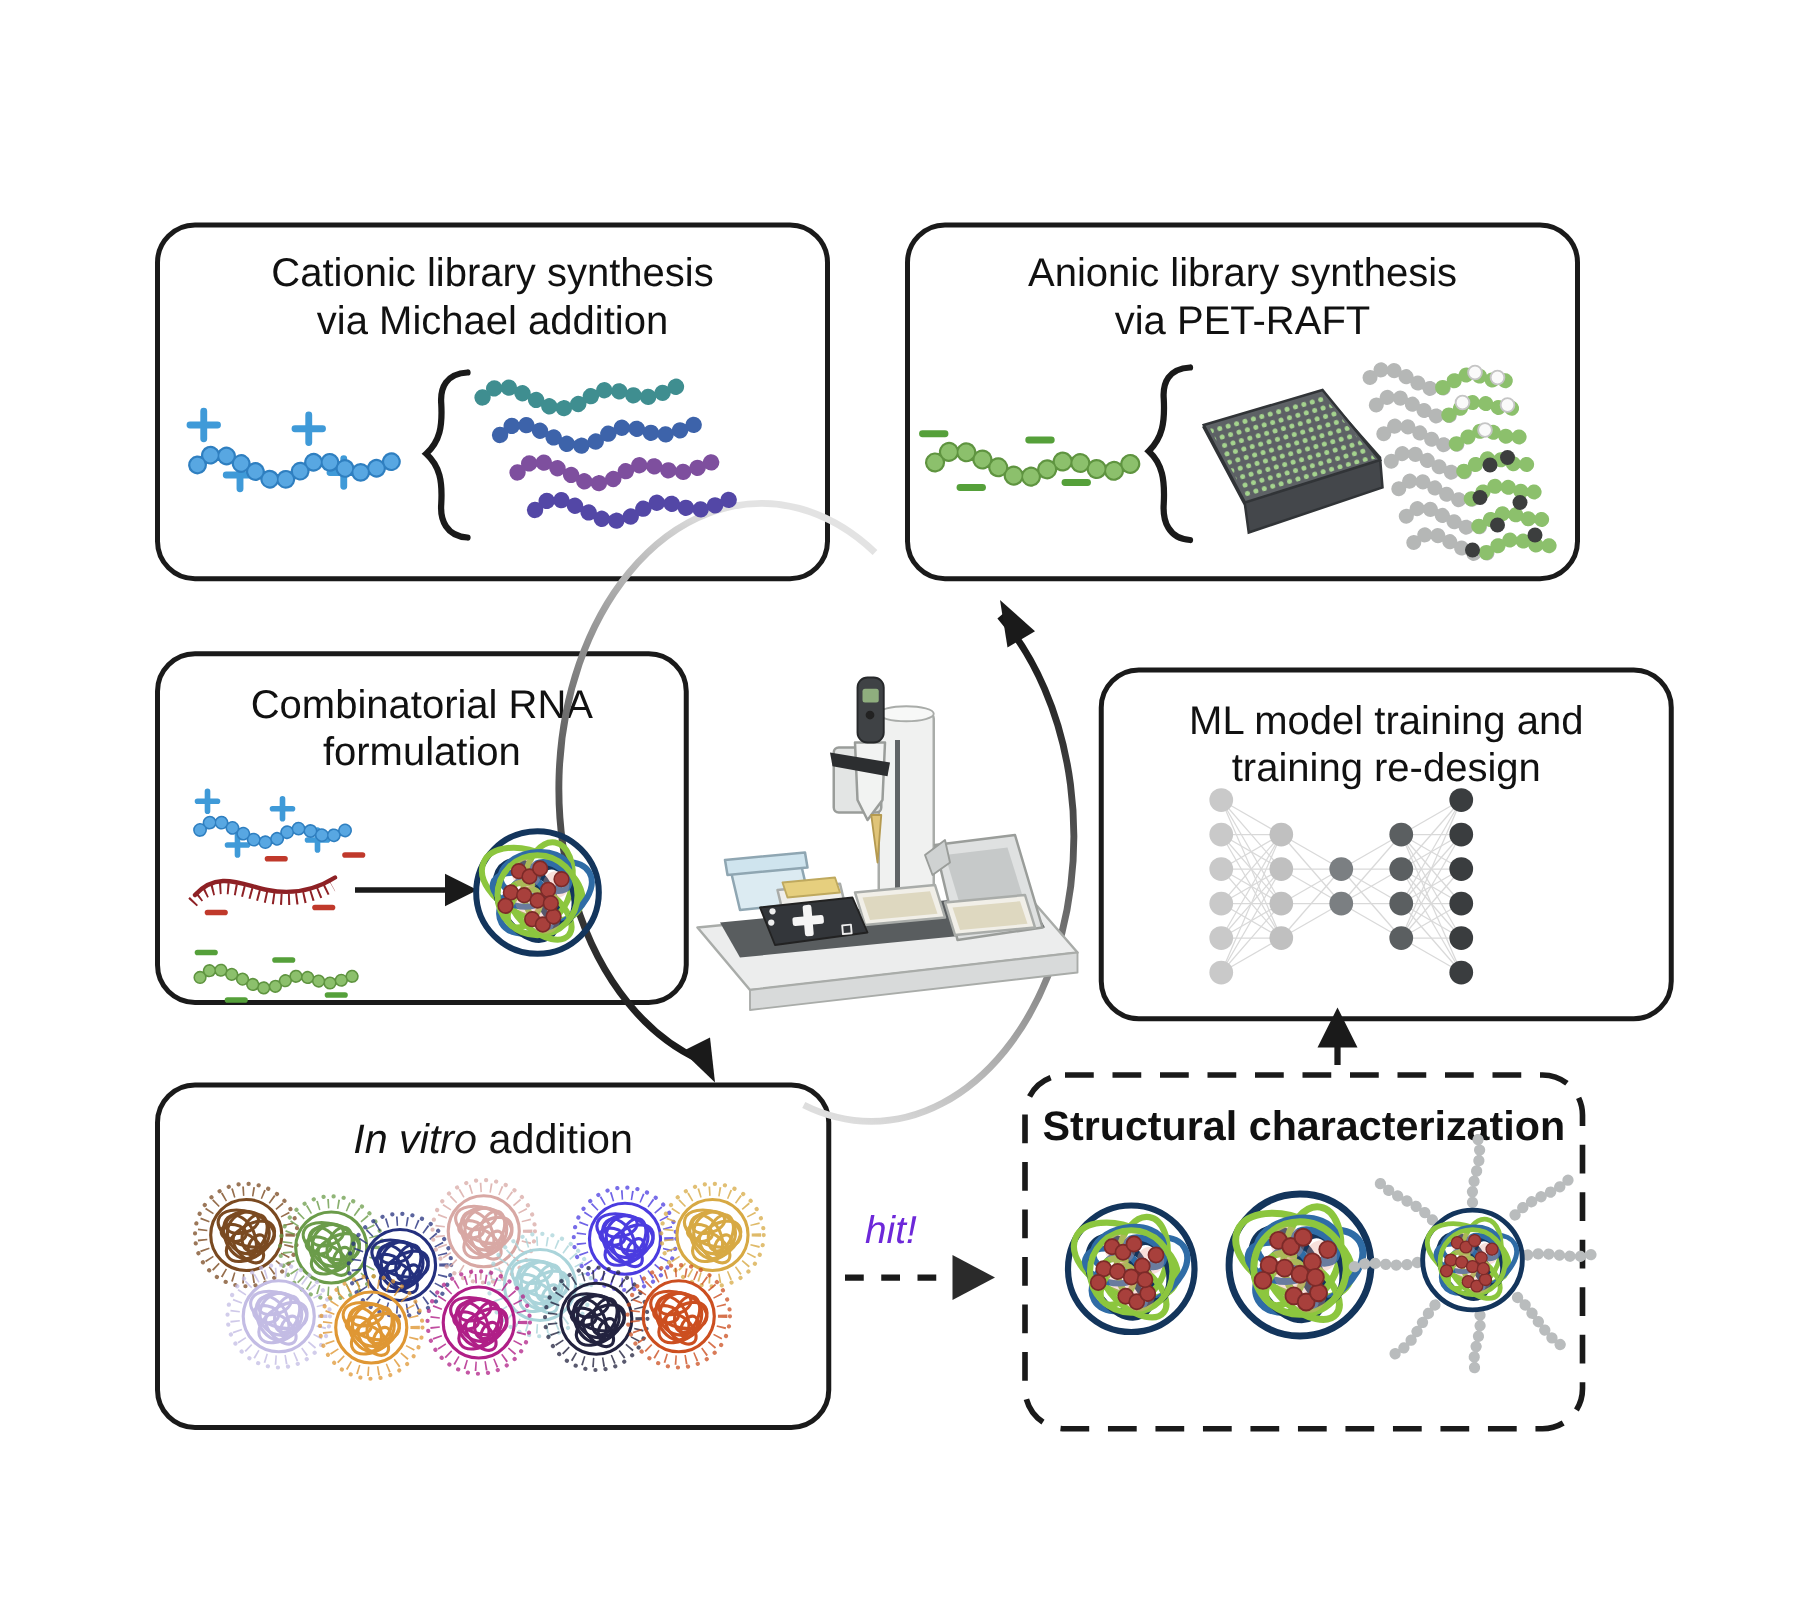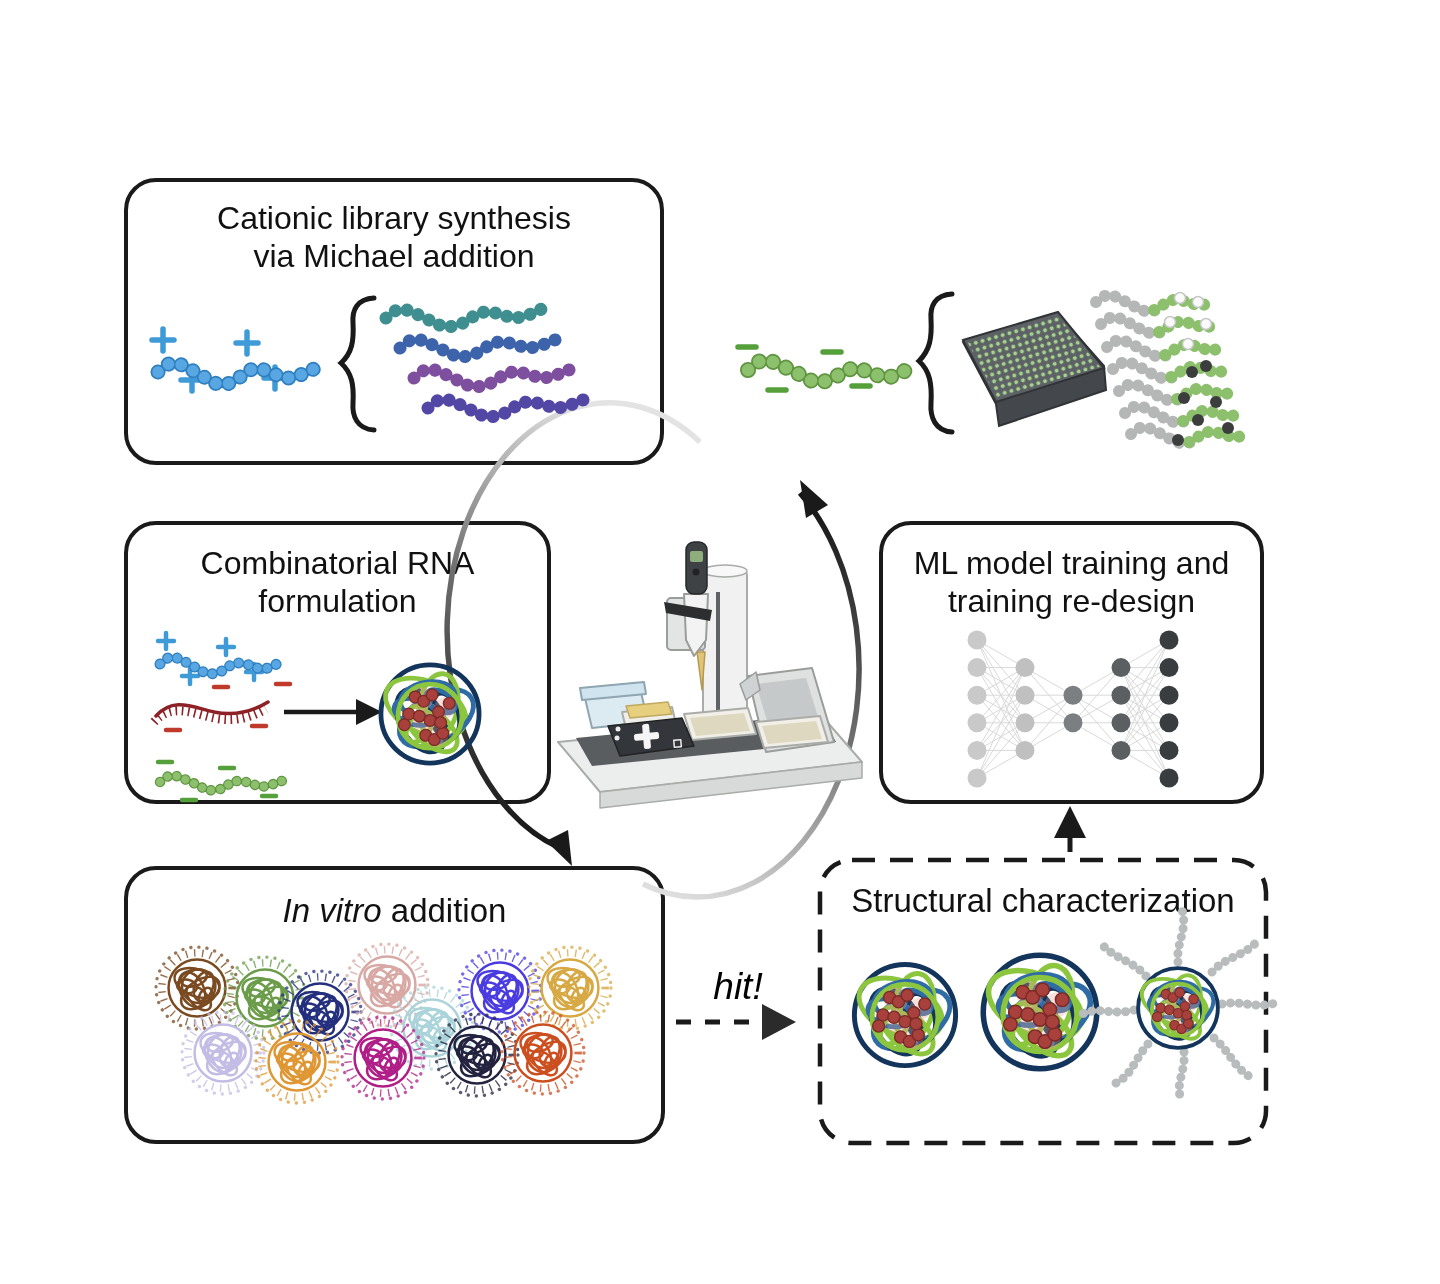--- a/index.html
+++ b/index.html
@@ -1,22 +1,22 @@
 <!DOCTYPE html>
 <html style="--p-catBlue: #58a7e2; --p-catBlueDark: #2f7fc0; --p-plus: #3f9ad8; --p-teal: #3f8e90; --p-blue: #3d63aa; --p-purple: #7e4f9e; --p-indigo: #5347a6; --p-anGreen: #8cc06c; --p-anGreenDark: #5f9440; --p-minus: #55a03a; --p-grayBead: #b5b7b6; --p-blackBead: #3c3e3e; --p-whiteBead: #fafafa; --p-plateTop: #5d6165; --p-plateSide: #44474b; --p-well: #a5d48e; --p-rnaRed: #8e2125; --p-rnaMinus: #c0392b; --p-loopNavy: #13355c; --p-loopBlue: #2f6ca6; --p-loopGreen: #8cc63e; --p-payloadRed: #a8403c; --p-payloadDark: #7c2a28; --p-armGray: #b9bcbd; --p-arrowBlack: #1a1a1a;"><head>
 <meta charset="utf-8">
 <style>
   html,body{margin:0;padding:0;background:#fff;}
   .canvas{position:relative;width:1440px;height:1284px;background:#fff;overflow:hidden;
           font-family:"Liberation Sans", sans-serif;color:#111;}
   .panel{position:absolute;box-sizing:border-box;border:4px solid #1a1a1a;border-radius:32px;background:#fff;}
-  .panel.no-border{border:none;border-radius:32px;}
+  .panel.no-border{border:none;border-radius:32px;font-weight:bold;}
   .panel-title{position:absolute;left:0;right:0;text-align:center;font-size:32px;line-height:1.18;color:#111;}
   .panel-title.single{font-size:33px;}
-  .hit-label{position:absolute;font-size:37px;font-style:italic;text-align:center;color:#000000;}
+  .hit-label{position:absolute;font-size:31px;font-style:italic;color:#6d28d9;}
   svg.overlay{position:absolute;left:0;top:0;pointer-events:none;}
   .bead{fill:none;stroke-linecap:round;}
   .lineart{fill:none;stroke:#1a1a1a;stroke-linecap:round;}
   .charge{fill:none;stroke-linecap:round;}
   .tl{fill:none;stroke:currentColor;}
   .st-navy{stroke:var(--p-loopNavy);}  .st-blue{stroke:var(--p-loopBlue);}  .st-green{stroke:var(--p-loopGreen);}
   .payload{fill:var(--p-payloadRed);stroke:var(--p-payloadDark);stroke-width:1.2;}
   .glow{fill:#e8a08f;opacity:.32;}
 </style>
 </head>
@@ -24,29 +24,35 @@
 
 <div class="canvas">
 
   <div class="panel" style="left:124px;top:178px;width:540px;height:287px">
     <div class="panel-title" style="top:18px">
       <span>Cationic library synthesis</span><br>
       <span>via Michael addition</span>
     </div>
   </div>
 
+  <div class="panel" style="left:724px;top:178px;width:540px;height:287px">
+    <div class="panel-title" style="top:18px">
+      <span>Anionic library synthesis</span><br>
+      <span>via PET-RAFT</span>
+    </div>
+  </div>
 
   <div class="panel" style="left:124px;top:521px;width:427px;height:283px">
     <div class="panel-title" style="top:20px">
       <span>Combinatorial RNA</span><br>
       <span>formulation</span>
     </div>
   </div>
 
-  <div class="panel" style="left:879px;top:521px;width:385px;height:283px">
+  <div class="panel" style="left:879px;top:534px;width:460px;height:283px">
     <div class="panel-title" style="top:20px">
       <span>ML model training and</span><br>
       <span>training re-design</span>
     </div>
   </div>
 
   <div class="panel" style="left:124px;top:866px;width:541px;height:278px">
     <div class="panel-title single" style="top:22px">
       <i>In vitro</i><span> addition</span>
     </div>

